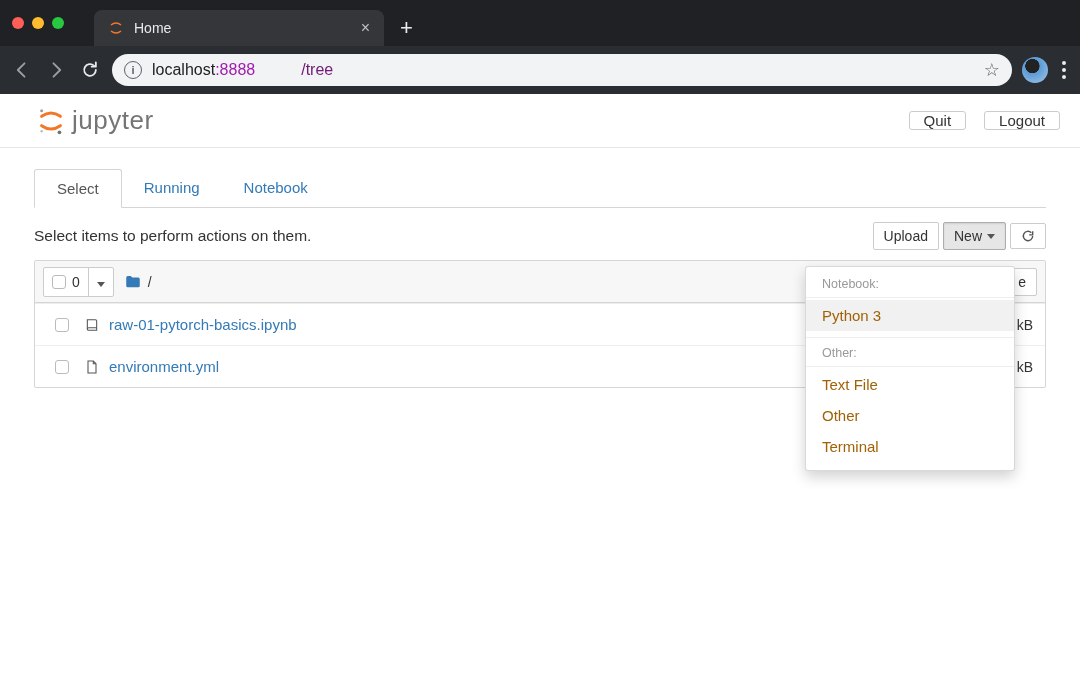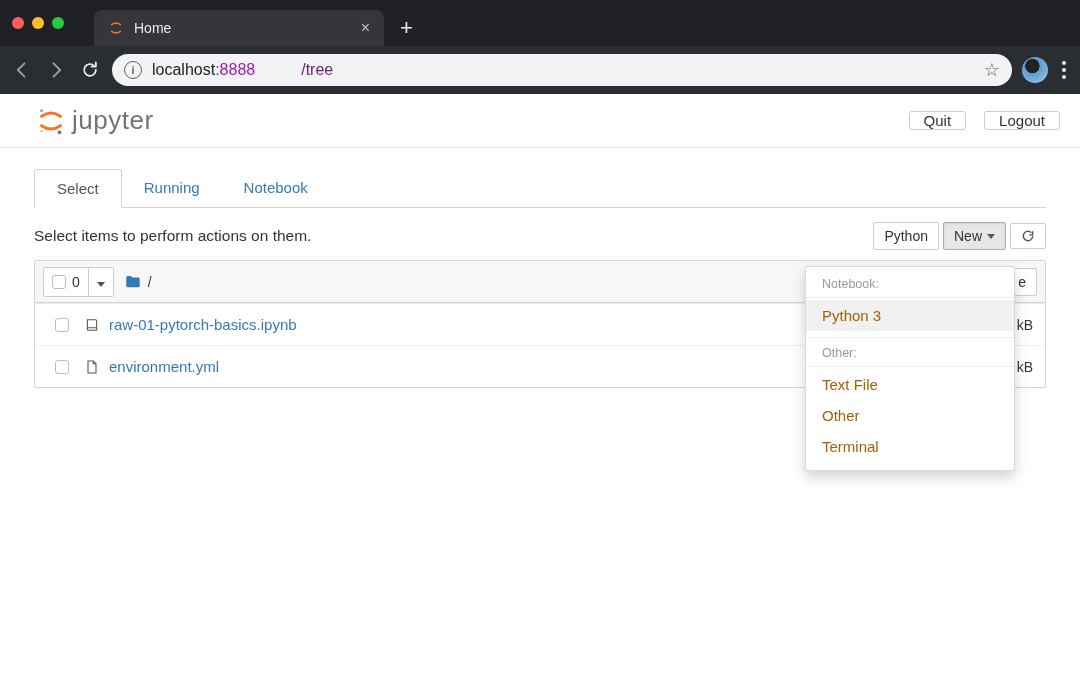--- a/index.html
+++ b/index.html
@@ -167,21 +167,21 @@
   <div class="jp-body">
     <div class="tabs">
       <div class="tabrow-item active">Select</div>
       <div class="tabrow-item">Running</div>
       <div class="tabrow-item">Notebook</div>
     </div>
 
     <div class="actionbar">
       <span class="actionbar-text">Select items to perform actions on them.</span>
       <div class="spacer"></div>
-      <button class="btn-sm">Python</button>
+      <button class="btn-sm">Upload</button>
       <button class="btn-sm active">
         <span>New</span>
         <span class="caret"></span>
       </button>
       <button class="btn-sm">
         <svg width="14" height="14" viewBox="0 0 24 24">
             <path d="M20 12a8 8 0 1 1-2.34-5.66" stroke="#555" stroke-width="2.4" fill="none"></path>
             <path d="M20 4v6h-6" stroke="#555" stroke-width="2.4" fill="none"></path>
           </svg>
       </button>

